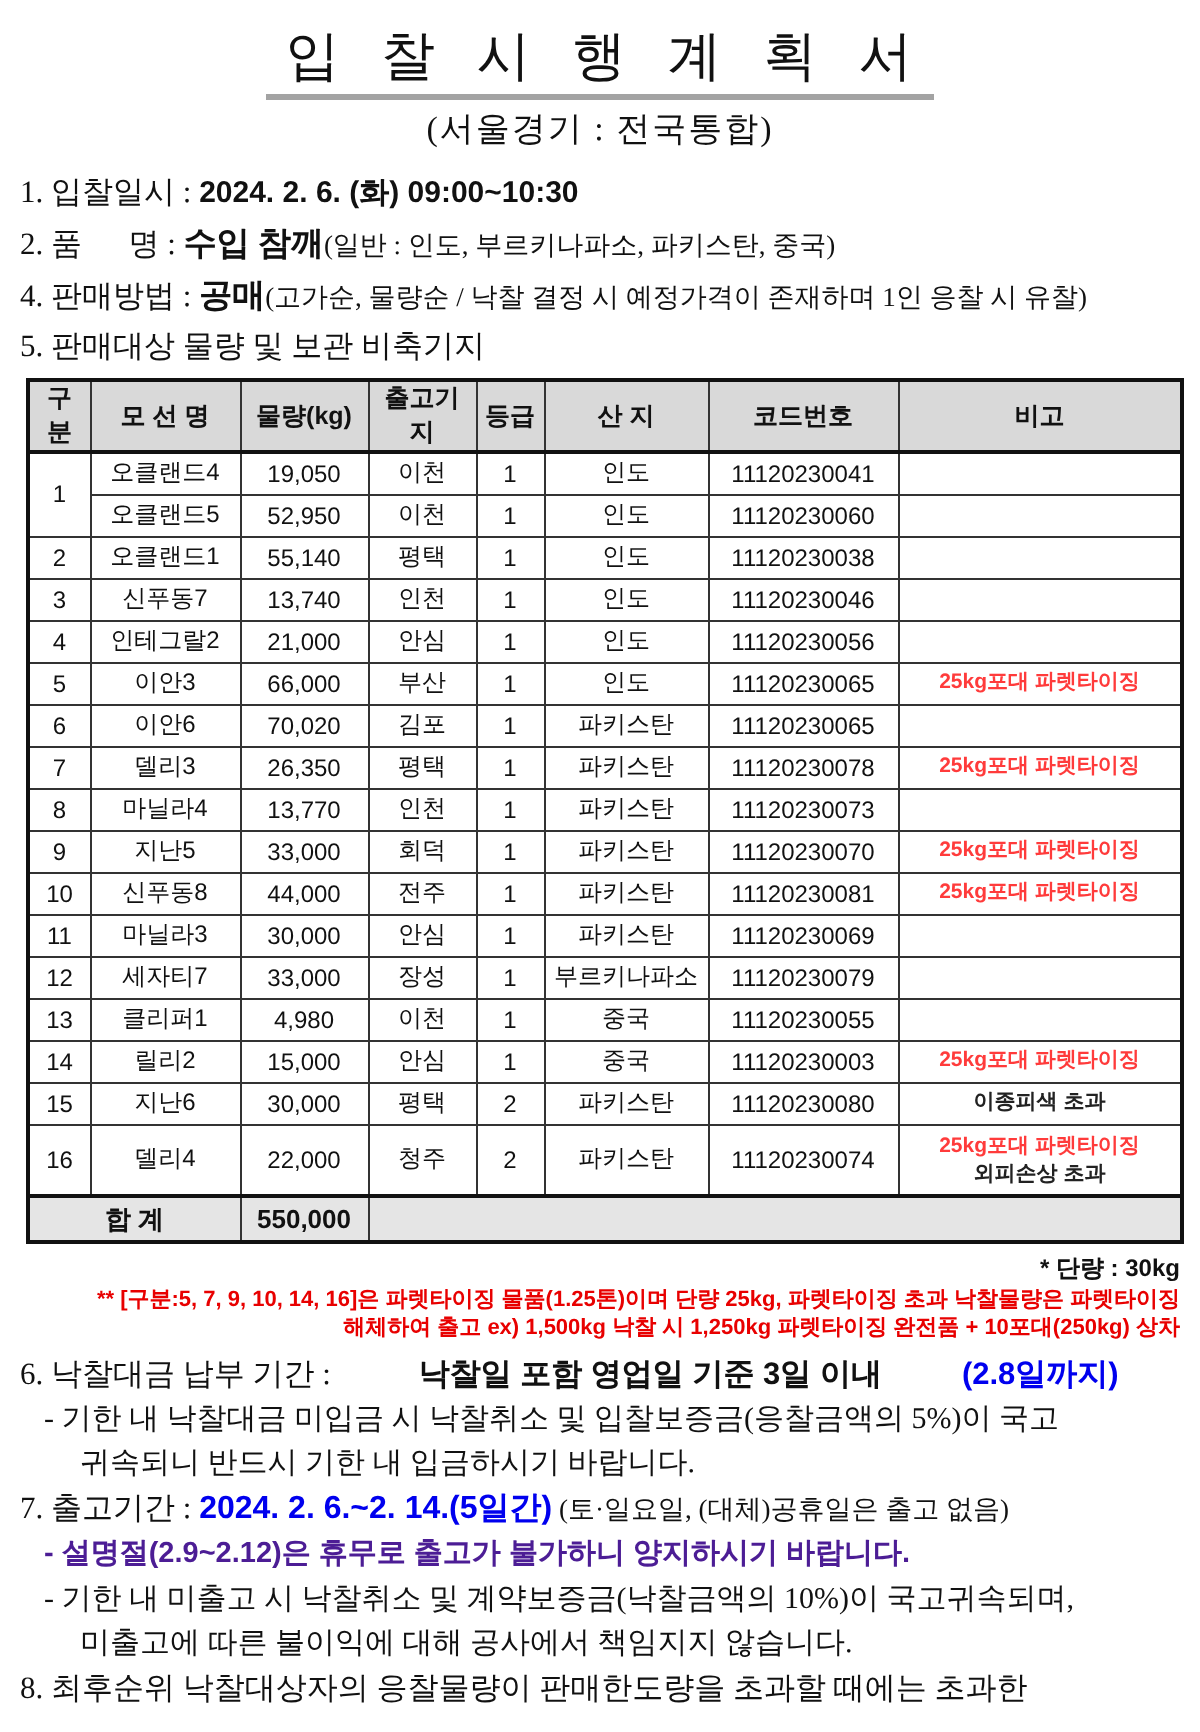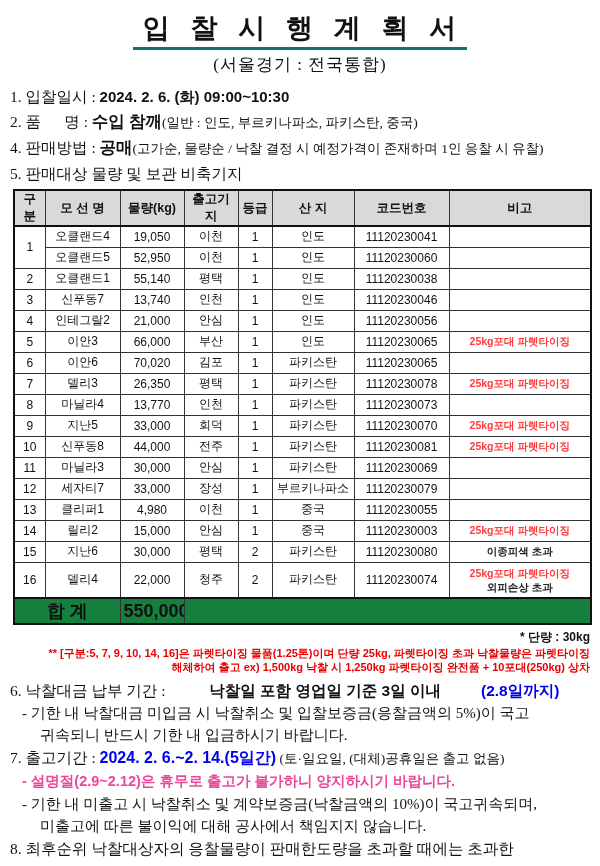--- a/index.html
+++ b/index.html
@@ -7,22 +7,22 @@
   body {
     width:600px; height:866px;
     font-family:"Liberation Serif","DejaVu Serif",serif;
     color:#111; overflow:hidden;
   }
   .page { width:600px; height:866px; padding:10px 10px 4px 10px; }
 
   .title-wrap { text-align:center; }
   .doc-title {
     display:inline-block;
-    font-size:27px; font-weight:bold; letter-spacing:7px;
-    border-bottom:3px solid #0f766e; padding:0 4px 1px 10px;
+    font-size:27px; font-weight:normal; letter-spacing:7px;
+    border-bottom:3px solid #a3a3a3; padding:0 4px 1px 10px;
     font-family:"Liberation Serif","DejaVu Serif",serif;
   }
   .doc-subtitle { text-align:center; font-size:17px; margin-top:3px; letter-spacing:1px; }
 
   .items { margin-top:8px; }
   .item-line { font-size:15.5px; line-height:25px; white-space:pre-wrap; }
   .val-bold-sans { font-family:"Liberation Sans","DejaVu Sans",sans-serif; font-weight:bold; font-size:15px; }
   .val-bold-serif { font-weight:bold; font-size:16.5px; }
   .blue { color:#0000ee; }
   .small-note { font-size:13.5px;text-align:center; }
@@ -40,38 +40,38 @@
   table.grid { border:2px solid #111; }
   table.grid th {
     background:#d9d9d9; font-weight:bold; font-size:12.5px;
     border-bottom:2px solid #111;
   }
   td.qty { text-align:right; padding-right:6px; }
   td.note-cell { font-size:10.5px; font-weight:bold; line-height:1.35;margin-top:12px; }
   .note-red { color:#ff3b3b; }
   .note-black { color:#222; }
   tr.total-row td {
-    background:#15803d; font-weight:bold; font-size:18px; height:23px;
+    background:#e5e5e5; font-weight:bold; font-size:13px; height:23px;
     border-top:2px solid #111;
   }
   tr.tall td { height:36px; }
 
   .footnotes { margin:4px 0 0 6px; font-family:"Liberation Sans","DejaVu Sans",sans-serif;text-align:right; }
   .fn1 { font-size:12px; font-weight:bold; }
   .fn2 { font-size:11px; font-weight:bold; color:#e80000; line-height:1.3; }
   .fn2 .cont { padding-left:13px; display:block; }
 
   .sections { margin-top:4px; }
   .sec-line { font-size:15.5px; line-height:23px; white-space:pre-wrap; }
   .sec-strong { font-family:"Liberation Sans","DejaVu Sans",sans-serif; font-weight:bold; font-size:15.5px;margin-left:40px; }
   .sub-line { font-size:15px; line-height:22px; padding-left:12px; white-space:pre-wrap; }
   .sub-cont { padding-left:30px; }
   .red-bold-line {
     font-family:"Liberation Sans","DejaVu Sans",sans-serif;
-    font-weight:bold; color:#ec4899; font-size:14.5px; line-height:23px; padding-left:12px;
+    font-weight:bold; color:#4c1d95; font-size:14.5px; line-height:23px; padding-left:12px;
   }
   .sec8-line { font-size:15.5px; line-height:23px; }
 </style>
 </head>
 <body>
 
 <div class="page">
 
   <div class="title-wrap">
     <span class="doc-title">입 찰 시 행 계 획 서</span>

